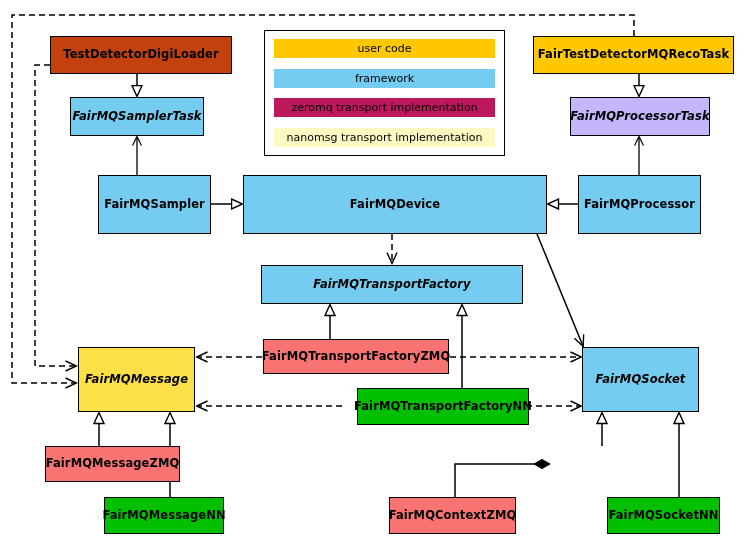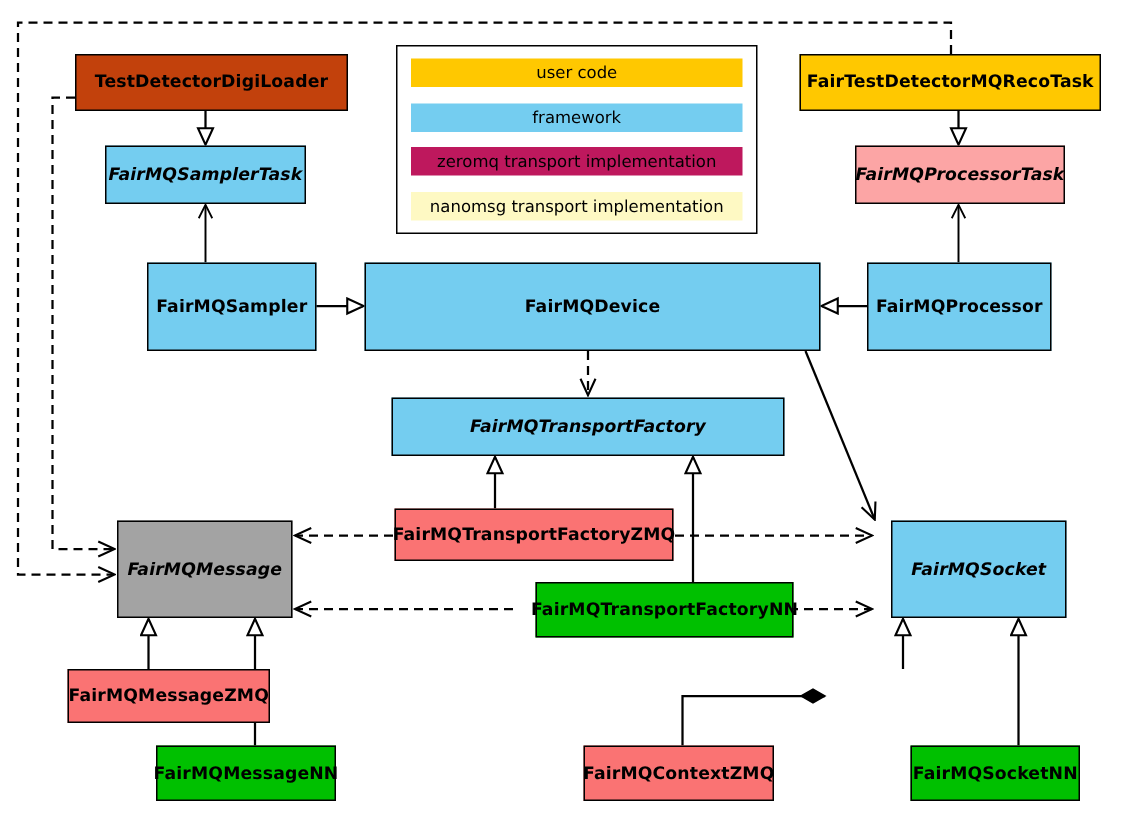--- a/index.html
+++ b/index.html
@@ -121,21 +121,21 @@
   </div>
 
   <div class="node" style="left:73px;top:175px;width:113px;height:59px;background:#74CDF0;margin-left:25px;">
     <span>FairMQSampler</span>
   </div>
 
   <div class="node" style="left:533px;top:36px;width:201px;height:38px;background:#FFC800;">
     <span>FairTestDetectorMQRecoTask</span>
   </div>
 
-  <div class="node abstract" style="left:570px;top:97px;width:140px;height:39px;background:#fca5a5;">
+  <div class="node abstract" style="left:570px;top:97px;width:140px;height:39px;background:#c4b5fd;">
     <span>FairMQProcessorTask</span>
   </div>
 
   <div class="node" style="left:578px;top:175px;width:123px;height:59px;background:#74CDF0;">
     <span>FairMQProcessor</span>
   </div>
 
   <div class="node" style="left:243px;top:175px;width:304px;height:59px;background:#74CDF0;">
     <span>FairMQDevice</span>
   </div>
@@ -145,25 +145,25 @@
   </div>
 
   <div class="node" style="left:263px;top:339px;width:186px;height:35px;background:#FA7373;">
     <span>FairMQTransportFactoryZMQ</span>
   </div>
 
   <div class="node" style="left:357px;top:388px;width:172px;height:37px;background:#00C000;">
     <span>FairMQTransportFactoryNN</span>
   </div>
 
-  <div class="node abstract" style="left:78px;top:347px;width:117px;height:65px;background:#a3a3a3;">
+  <div class="node abstract" style="left:78px;top:347px;width:117px;height:65px;background:#fde047;">
     <span>FairMQMessage</span>
   </div>
 
-  <div class="node abstract" style="left:582px;top:347px;width:117px;height:65px;background:#74CDF0;margin-left:12px;">
+  <div class="node abstract" style="left:582px;top:347px;width:117px;height:65px;background:#74CDF0;">
     <span>FairMQSocket</span>
   </div>
 
   <div class="node" style="left:45px;top:446px;width:135px;height:36px;background:#FA7373;">
     <span>FairMQMessageZMQ</span>
   </div>
 
   <div class="node" style="left:104px;top:497px;width:120px;height:37px;background:#00C000;">
     <span>FairMQMessageNN</span>
   </div>

